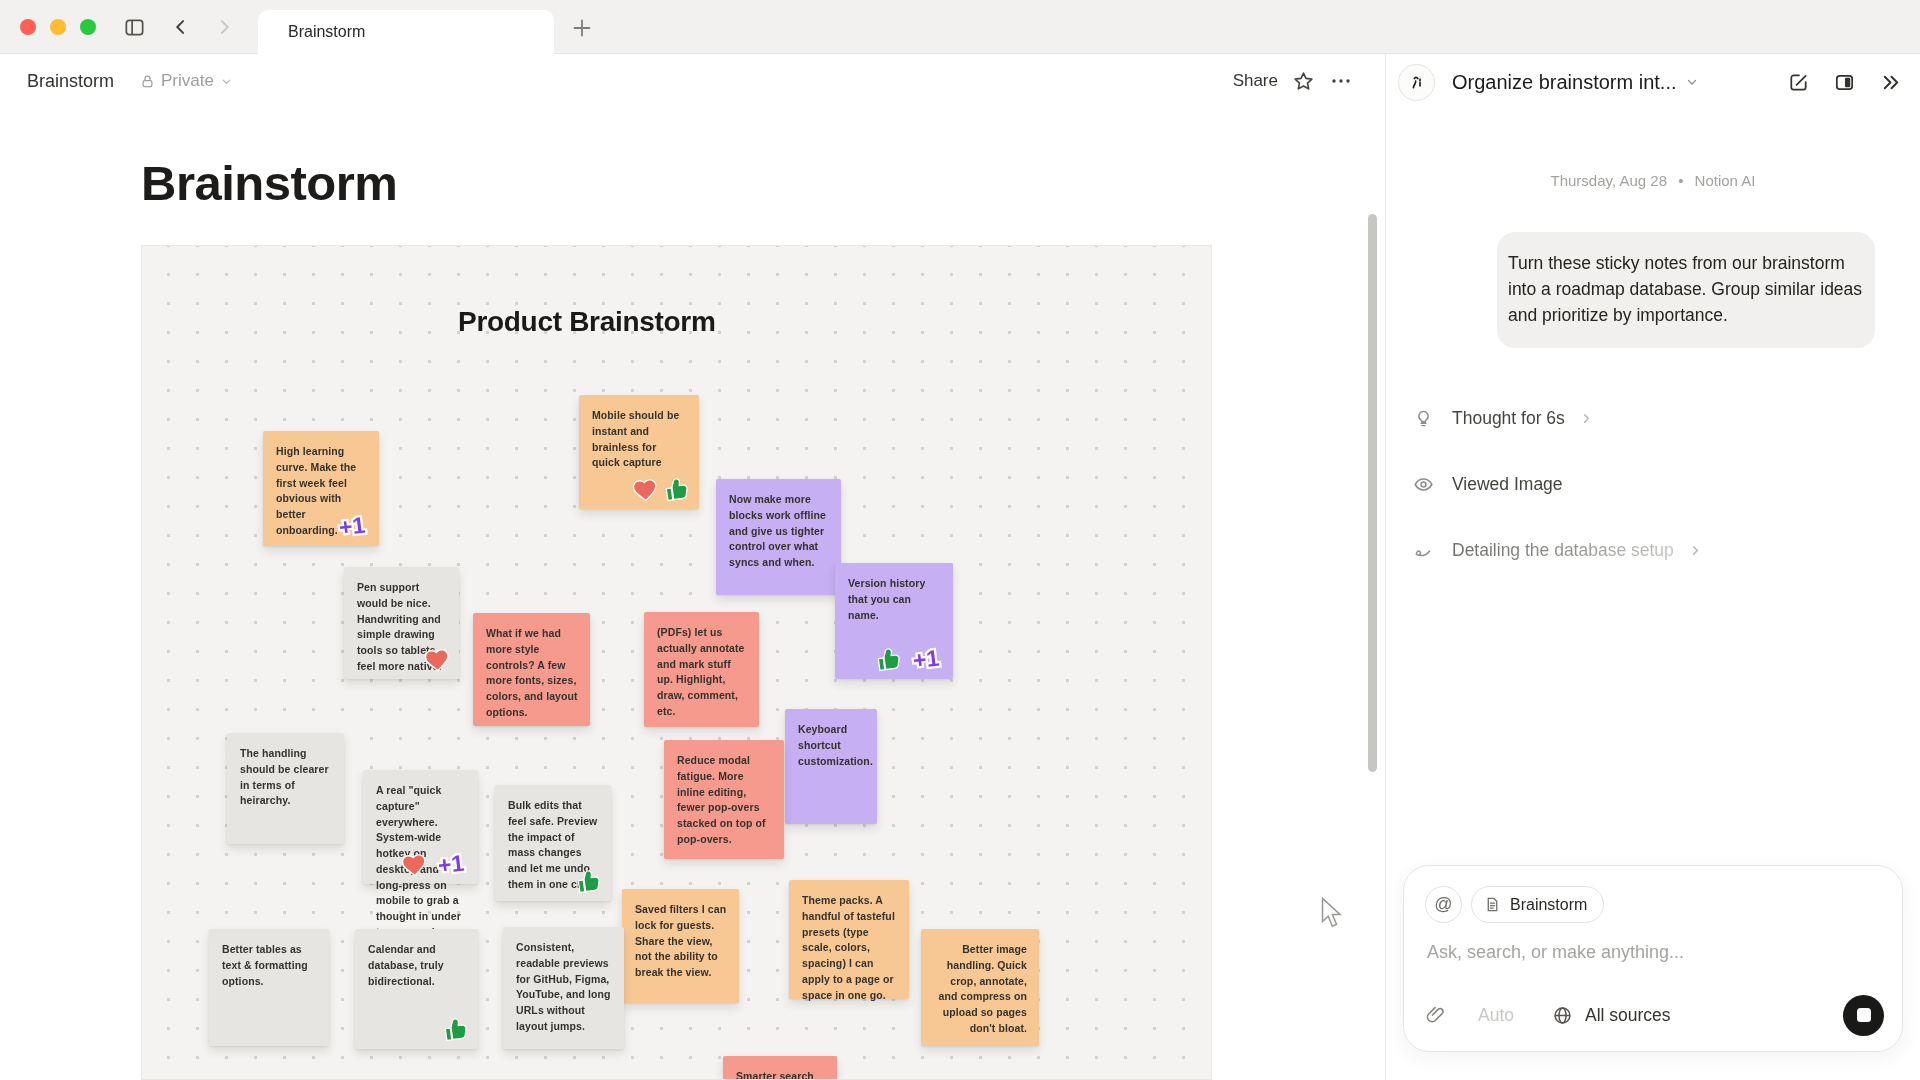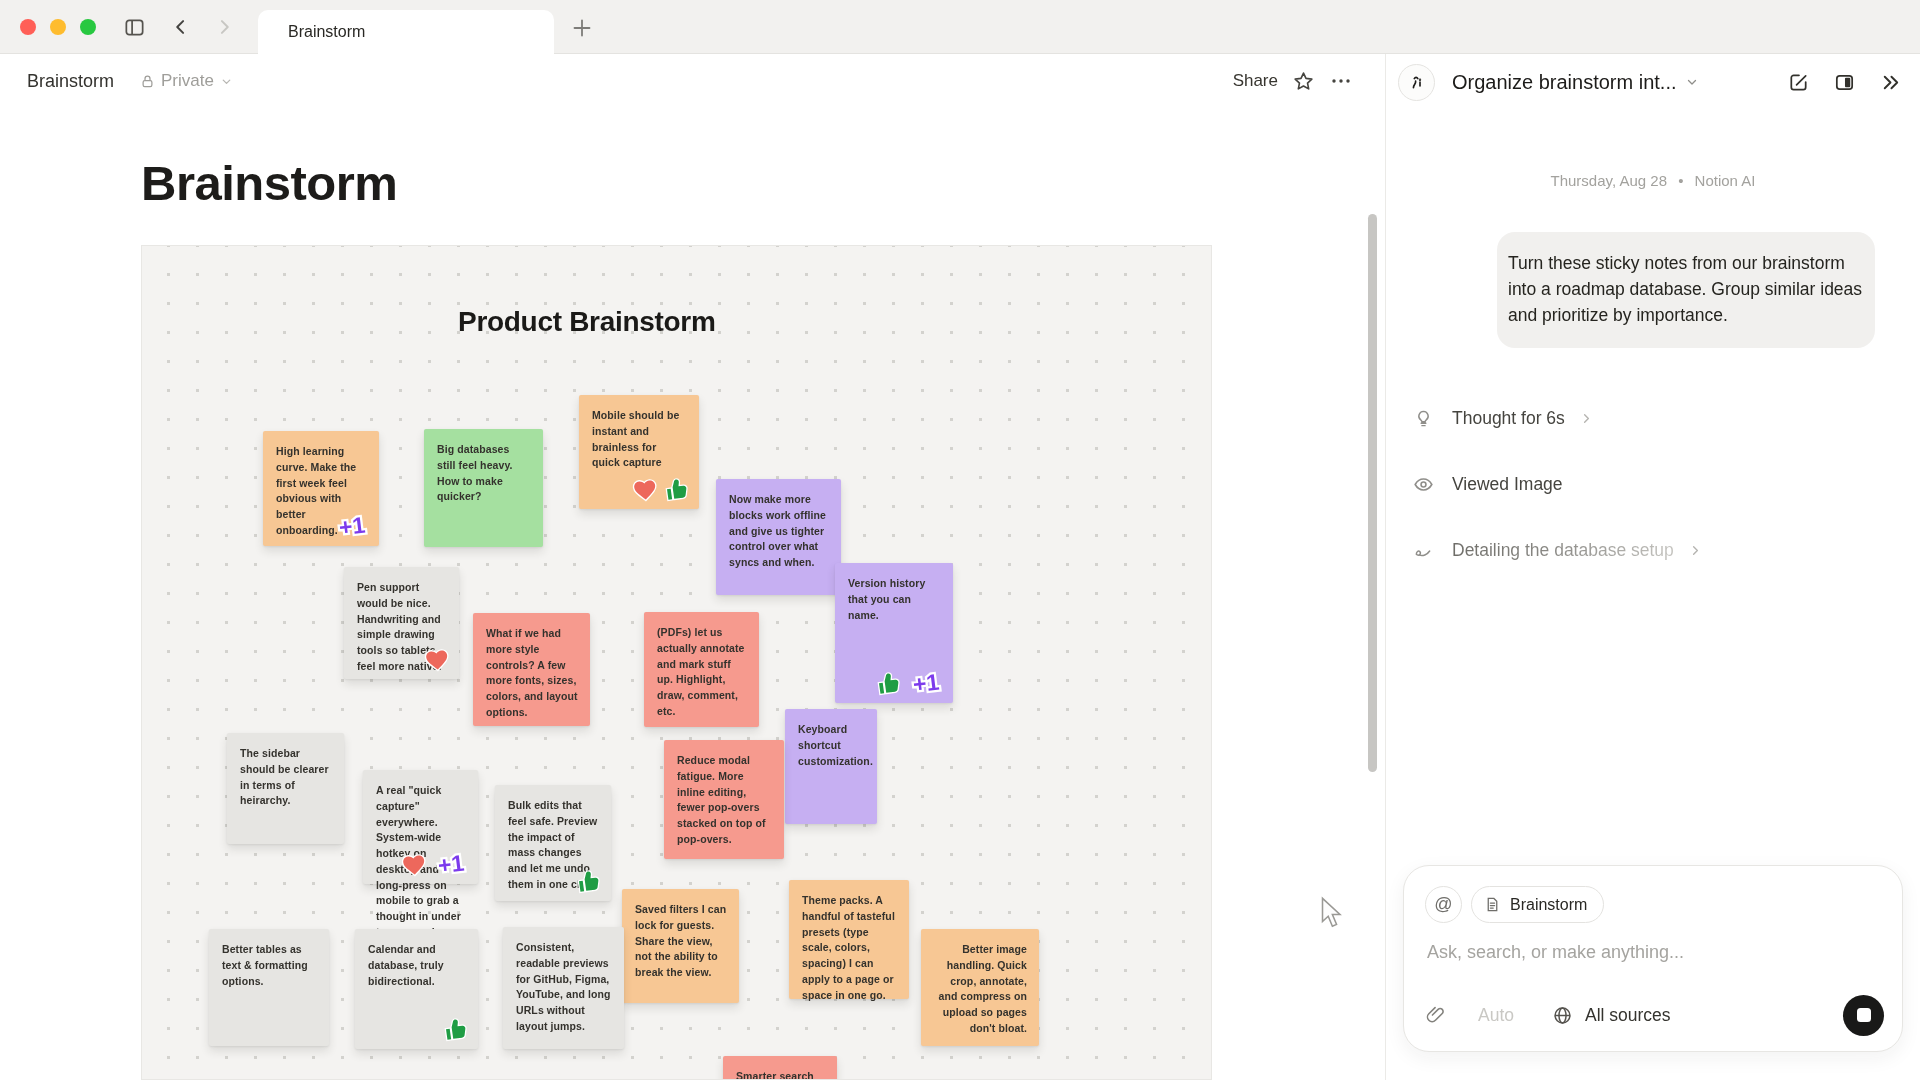--- a/index.html
+++ b/index.html
@@ -186,42 +186,39 @@
     <div class="note" style="left: 121px; top: 185px; width: 116px; height: 115px; background: rgb(247, 199, 148);">
           <div class="txt">High learning curve. Make the first week feel obvious with better onboarding.</div>
           <div class="stickers">
             <span>
               <svg width="40" height="30" viewBox="0 0 40 30">
                 <text x="20" y="23" text-anchor="middle" font-family="Liberation Sans, sans-serif" font-size="23" font-weight="bold" fill="#7c3bec" stroke="#fff" stroke-width="4.5" paint-order="stroke" transform="rotate(-7 20 15)">+1</text>
               </svg>
             </span>
           </div>
         </div>
-        <div class="note" style="left: 282px; top: 183px; width: 119px; height: 118px; background: rgb(165, 224, 160);">
-          <div class="txt">Big databases still feel heavy. How to make quicker?</div>
-        </div>
         <div class="note" style="left: 437px; top: 149px; width: 120px; height: 114px; background: rgb(247, 199, 148);">
           <div class="txt">Mobile should be instant and brainless for quick capture</div>
           <div class="stickers">
             <span>
               <svg width="30" height="28" viewBox="0 0 24 24" style="transform:rotate(-5deg)">
                 <path d="M12 20.2 10.5 18.9C5.8 14.7 3 12.1 3 8.9 3 6.3 5 4.3 7.6 4.3c1.7 0 3.3.9 4.4 2.2 1.1-1.3 2.7-2.2 4.4-2.2C19 4.3 21 6.3 21 8.9c0 3.2-2.8 5.8-7.5 10z" fill="#ed685c" stroke="#fff" stroke-width="2.4" paint-order="stroke"></path>
               </svg>
             </span>
             <span>
               <svg width="30" height="28" viewBox="0 0 24 24" style="transform:rotate(-8deg)">
                 <path d="M6.8 10.2v9H3.6v-9h3.2zm1.8 9h7.6c1.2 0 2.2-.8 2.5-1.9l1.4-5.3c.4-1.5-.7-2.9-2.2-2.9h-4.2l.8-3.5c.3-1.2-.5-2.4-1.7-2.6-.9-.2-1.8.3-2.2 1.1l-2 5.1v10z" fill="#1f9d44" stroke="#fff" stroke-width="2.2" paint-order="stroke"></path>
               </svg>
             </span>
           </div>
         </div>
         <div class="note" style="left: 574px; top: 233px; width: 125px; height: 116px; background: rgb(198, 175, 242);">
           <div class="txt">Now make more blocks work offline and give us tighter control over what syncs and when.</div>
         </div>
-        <div class="note" style="left: 693px; top: 317px; width: 118px; height: 140px; background: rgb(198, 175, 242);">
+        <div class="note" style="left: 693px; top: 317px; width: 118px; height: 116px; background: rgb(198, 175, 242);">
           <div class="txt">Version history that you can name.</div>
           <div class="stickers">
             <span>
               <svg width="30" height="28" viewBox="0 0 24 24" style="transform:rotate(-8deg)">
                 <path d="M6.8 10.2v9H3.6v-9h3.2zm1.8 9h7.6c1.2 0 2.2-.8 2.5-1.9l1.4-5.3c.4-1.5-.7-2.9-2.2-2.9h-4.2l.8-3.5c.3-1.2-.5-2.4-1.7-2.6-.9-.2-1.8.3-2.2 1.1l-2 5.1v10z" fill="#1f9d44" stroke="#fff" stroke-width="2.2" paint-order="stroke"></path>
               </svg>
             </span>
             <span>
               <svg width="40" height="30" viewBox="0 0 40 30">
                 <text x="20" y="23" text-anchor="middle" font-family="Liberation Sans, sans-serif" font-size="23" font-weight="bold" fill="#7c3bec" stroke="#fff" stroke-width="4.5" paint-order="stroke" transform="rotate(-7 20 15)">+1</text>
@@ -245,21 +242,21 @@
         <div class="note" style="left: 502px; top: 366px; width: 115px; height: 115px; background: rgb(246, 154, 142);">
           <div class="txt">(PDFs) let us actually annotate and mark stuff up. Highlight, draw, comment, etc.</div>
         </div>
         <div class="note" style="left: 643px; top: 463px; width: 92px; height: 115px; background: rgb(198, 175, 242);">
           <div class="txt">Keyboard shortcut customization.</div>
         </div>
         <div class="note" style="left: 522px; top: 494px; width: 120px; height: 119px; background: rgb(246, 154, 142);">
           <div class="txt">Reduce modal fatigue. More inline editing, fewer pop-overs stacked on top of pop-overs.</div>
         </div>
         <div class="note" style="left: 85px; top: 487px; width: 117px; height: 111px; background: rgb(230, 229, 226);">
-          <div class="txt">The sidebar should be clearer in terms of heirarchy.</div>
+          <div class="txt">The handling should be clearer in terms of heirarchy.</div>
         </div>
         <div class="note" style="left: 221px; top: 524px; width: 115px; height: 114px; background: rgb(230, 229, 226);">
           <div class="txt">A real "quick capture" everywhere. System-wide hotkey on desktop and a long-press on mobile to grab a thought in under two seconds.</div>
           <div class="stickers">
             <span>
               <svg width="30" height="28" viewBox="0 0 24 24" style="transform:rotate(-5deg)">
                 <path d="M12 20.2 10.5 18.9C5.8 14.7 3 12.1 3 8.9 3 6.3 5 4.3 7.6 4.3c1.7 0 3.3.9 4.4 2.2 1.1-1.3 2.7-2.2 4.4-2.2C19 4.3 21 6.3 21 8.9c0 3.2-2.8 5.8-7.5 10z" fill="#ed685c" stroke="#fff" stroke-width="2.4" paint-order="stroke"></path>
               </svg>
             </span>
             <span>

